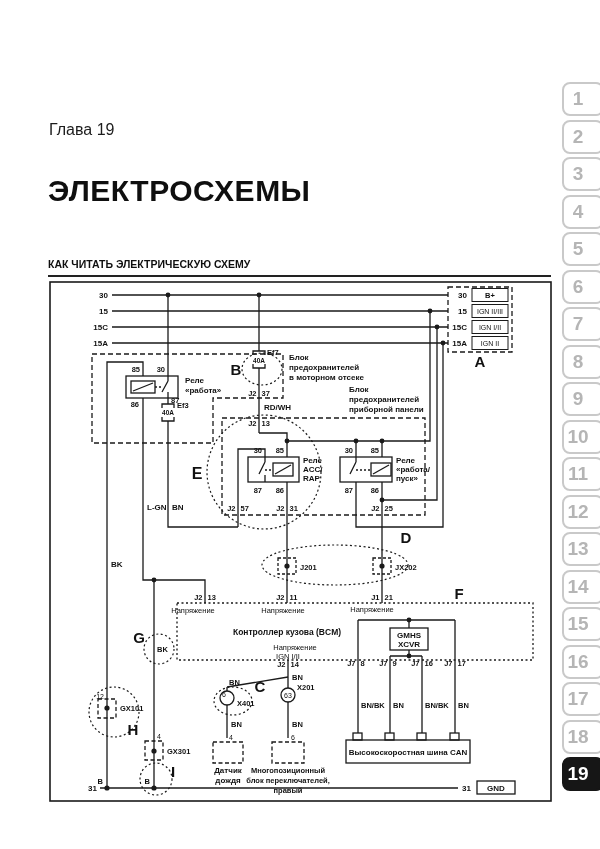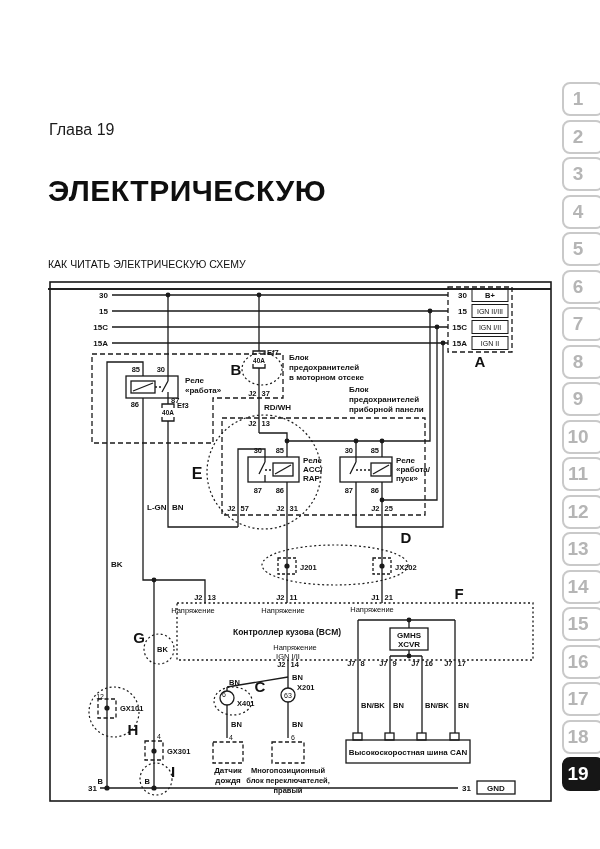--- a/index.html
+++ b/index.html
@@ -2,34 +2,34 @@
 <html><head>
 <meta charset="utf-8">
 <style>
   html,body{margin:0;padding:0}
   body{width:600px;height:849px;overflow:hidden;background:#fff;position:relative;
        font-family:"Liberation Sans",sans-serif;color:#111}
   .chapter{position:absolute;left:49px;top:121px;font-size:16px;color:#1c1c1c}
   .doc-title{position:absolute;left:48px;top:174px;font-size:30px;font-weight:900;
              letter-spacing:.5px;color:#0f0f0f}
   .section-head{position:absolute;left:48px;top:258px;width:503px;font-size:10.5px;
-                font-weight:normal;color:#0f0f0f;padding-bottom:18px;border-bottom:2.5px solid #222}
+                font-weight:bold;color:#0f0f0f;padding-bottom:5px;border-bottom:2.5px solid #222}
   svg{position:absolute;left:0;top:0}
   svg text{fill:#111}
   .tab{position:absolute;left:562px;width:42px;height:34px;box-sizing:border-box;
        border:2px solid #c9c9c9;border-radius:8px;background:#fff;color:#b5b5b5;
        font-size:19px;font-weight:700;display:flex;align-items:center;justify-content:center;
        padding-right:10px}
   .tab.active{background:#161616;border-color:#161616;color:#fff}
 </style>
 </head>
 <body>
 
 <div class="chapter">Глава 19</div>
-<div class="doc-title">ЭЛЕКТРИЧЕСКУЮ</div>
+<div class="doc-title">ЭЛЕКТРОСХЕМЫ</div>
 <div class="section-head">КАК ЧИТАТЬ ЭЛЕКТРИЧЕСКУЮ СХЕМУ</div>
 
 <div id="tabs">
     <div class="tab" style="top: 82px;">1</div>
     <div class="tab" style="top: 119.5px;">2</div>
     <div class="tab" style="top: 157px;">3</div>
     <div class="tab" style="top: 194.5px;">4</div>
     <div class="tab" style="top: 232px;">5</div>
     <div class="tab" style="top: 269.5px;">6</div>
     <div class="tab" style="top: 307px;">7</div>

